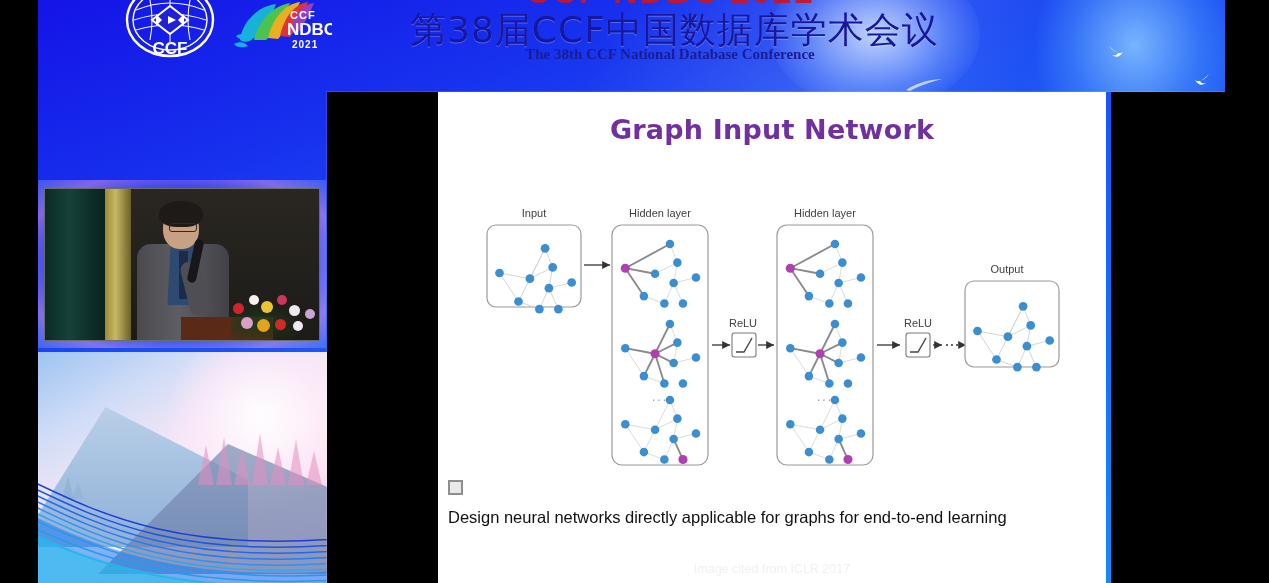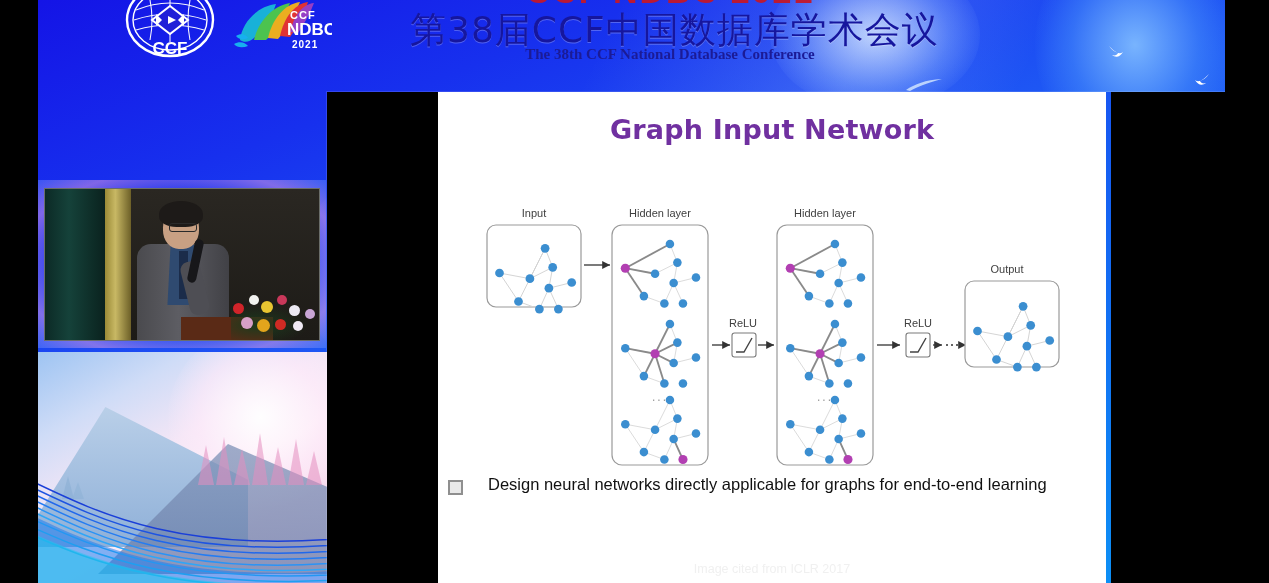--- a/index.html
+++ b/index.html
@@ -79,21 +79,21 @@
   .proj{position:absolute;left:327px;top:92px;width:898px;height:491px;background:#000;
     box-shadow:0 0 0 1px rgba(255,255,255,.12);}
   .slide{position:absolute;left:438px;top:92px;width:668px;height:491px;background:#fff;}
   .slide-title{position:absolute;left:0;top:22px;width:100%;text-align:center;
     font-family:"DejaVu Sans","Liberation Sans",sans-serif;font-weight:bold;font-size:27px;color:#7030a0;letter-spacing:.2px;}
 
   .diagram{position:absolute;left:4px;top:88px;width:656px;height:282px;margin-top:25px;}
   .diagram svg{display:block;}
 
   .bullets{position:absolute;left:10px;top:382px;width:648px;}
-  .bullet{display:flex;align-items:flex-start;gap:25px;margin:0 0 18px 0;}
+  .bullet{display:flex;align-items:flex-start;gap:12px;margin:0 0 18px 0;flex-direction:column;}
   .bullet-mark{flex:0 0 auto;width:11px;height:11px;border:2px solid #8f8f8f;background:#e9e9e9;margin-top:6px;}
   .bullet-text{font-family:"Liberation Sans",sans-serif;font-size:16.5px;color:#111;line-height:1.25;}
 
   .credit{position:absolute;left:0;top:470px;width:100%;text-align:center;
     font-family:"Liberation Sans",sans-serif;font-size:12.5px;color:#f0f0f0;}
 
   
   .right-sliver{position:absolute;left:1106px;top:92px;width:5px;height:491px;
     background:linear-gradient(180deg,#1756f2 0%,#0d8ff5 100%);}
   .far-right-black{position:absolute;left:1225px;top:0;width:44px;height:583px;background:#000;}

